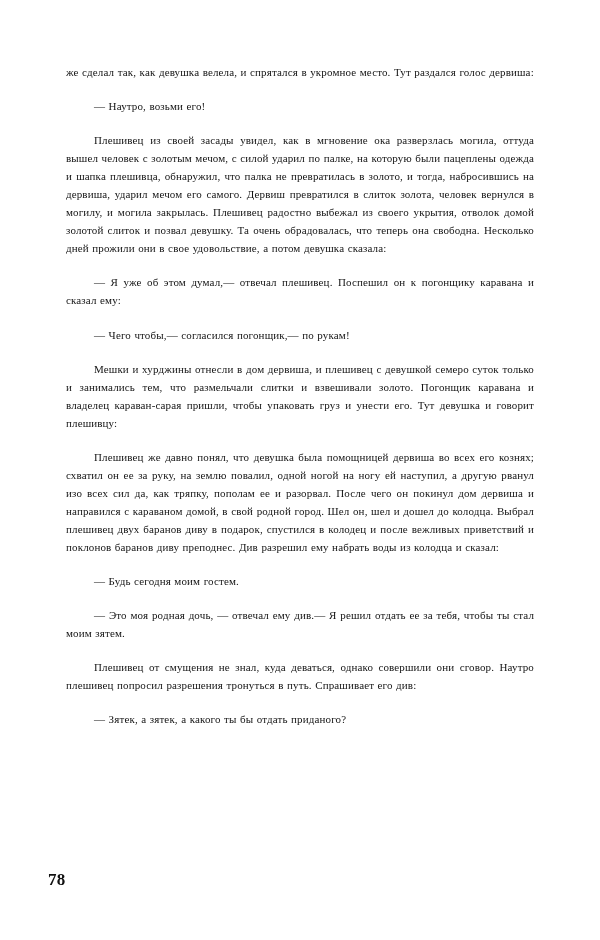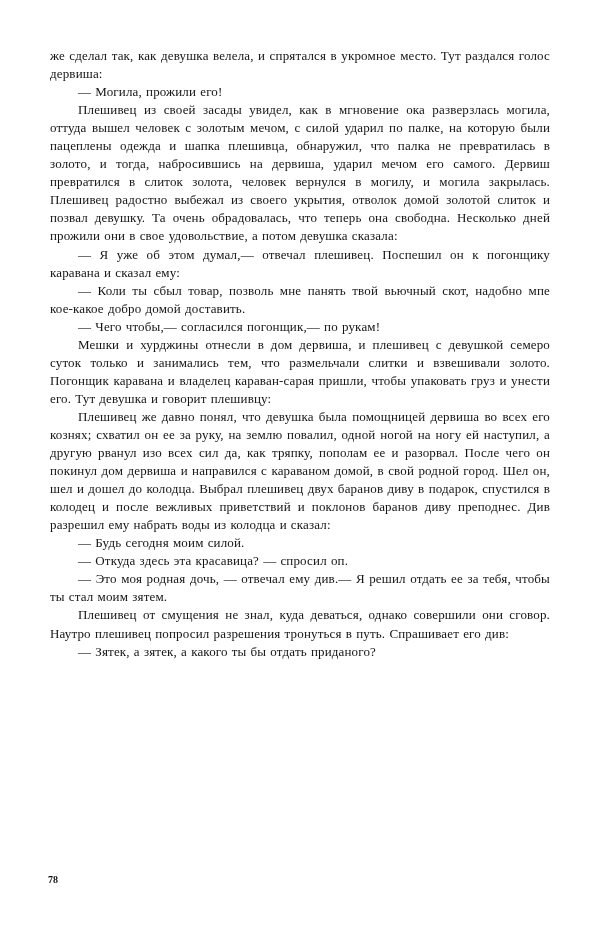--- a/index.html
+++ b/index.html
@@ -24,22 +24,22 @@
   }
 
   .text-block {
     position: absolute;
     left: 50px;
     top: 47px;
     width: 500px;
   }
 
   .para {
-    margin: 0;
-    font-size: 13px;
+    margin: 16px;
+    font-size: 11px;
     line-height: 18.05px;
     text-align: justify;
     text-align-last: left;
     text-indent: 28px;
     word-spacing: 0.055em;
     letter-spacing: 0.012em;
     hyphens: manual;
   }
 
   
@@ -49,43 +49,41 @@
 
   
   .para.dialogue {
     text-indent: 28px;
   }
 
   .page-number {
     position: absolute;
     left: 48px;
     top: 872px;
-    font-size: 10px;
+    font-size: 17px;
     line-height: 16px;
     font-weight: 700;
     letter-spacing: 0.01em;
     color: #111111;
   }
 </style>
 </head>
 <body>
 
 <div class="page">
 
   <div class="text-block">
     <p class="para cont">же сделал так, как девушка велела, и спрятался в укромное место. Тут раздался голос дервиша:</p>
-    <p class="para dialogue">— Могила, прожили его!</p>
+    <p class="para dialogue">— Наутро, возьми его!</p>
     <p class="para">Плешивец из своей засады увидел, как в мгновение ока разверзлась могила, оттуда вышел человек с золотым мечом, с силой ударил по палке, на которую были пацеплены одежда и шапка плешивца, обнаружил, что палка не превратилась в золото, и тогда, набросившись на дервиша, ударил мечом его самого. Дервиш превратился в слиток золота, человек вернулся в могилу, и могила закрылась. Плешивец радостно выбежал из своего укрытия, отволок домой золотой слиток и позвал девушку. Та очень обрадовалась, что теперь она свободна. Несколько дней прожили они в свое удовольствие, а потом девушка сказала:</p>
     <p class="para dialogue">— Я уже об этом думал,— отвечал плешивец. Поспешил он к погонщику каравана и сказал ему:</p>
-    <p class="para dialogue">— Коли ты сбыл товар, позволь мне панять твой вьючный скот, надобно мпе кое-какое добро домой доставить.</p>
     <p class="para dialogue">— Чего чтобы,— согласился погонщик,— по рукам!</p>
     <p class="para">Мешки и хурджины отнесли в дом дервиша, и плешивец с девушкой семеро суток только и занимались тем, что размельчали слитки и взвешивали золото. Погонщик каравана и владелец караван-сарая пришли, чтобы упаковать груз и унести его. Тут девушка и говорит плешивцу:</p>
     <p class="para">Плешивец же давно понял, что девушка была помощницей дервиша во всех его кознях; схватил он ее за руку, на землю повалил, одной ногой на ногу ей наступил, а другую рванул изо всех сил да, как тряпку, пополам ее и разорвал. После чего он покинул дом дервиша и направился с караваном домой, в свой родной город. Шел он, шел и дошел до колодца. Выбрал плешивец двух баранов диву в подарок, спустился в колодец и после вежливых приветствий и поклонов баранов диву преподнес. Див разрешил ему набрать воды из колодца и сказал:</p>
-    <p class="para dialogue">— Будь сегодня моим силой.</p>
-    <p class="para dialogue">— Откуда здесь эта красавица? — спросил оп.</p>
+    <p class="para dialogue">— Будь сегодня моим гостем.</p>
     <p class="para dialogue">— Это моя родная дочь, — отвечал ему див.— Я решил отдать ее за тебя, чтобы ты стал моим зятем.</p>
     <p class="para">Плешивец от смущения не знал, куда деваться, однако совершили они сговор. Наутро плешивец попросил разрешения тронуться в путь. Спрашивает его див:</p>
     <p class="para dialogue">— Зятек, а зятек, а какого ты бы отдать приданого?</p>
   </div>
 
   <div class="page-number">78</div>
 
 </div>
 
 </body></html>

